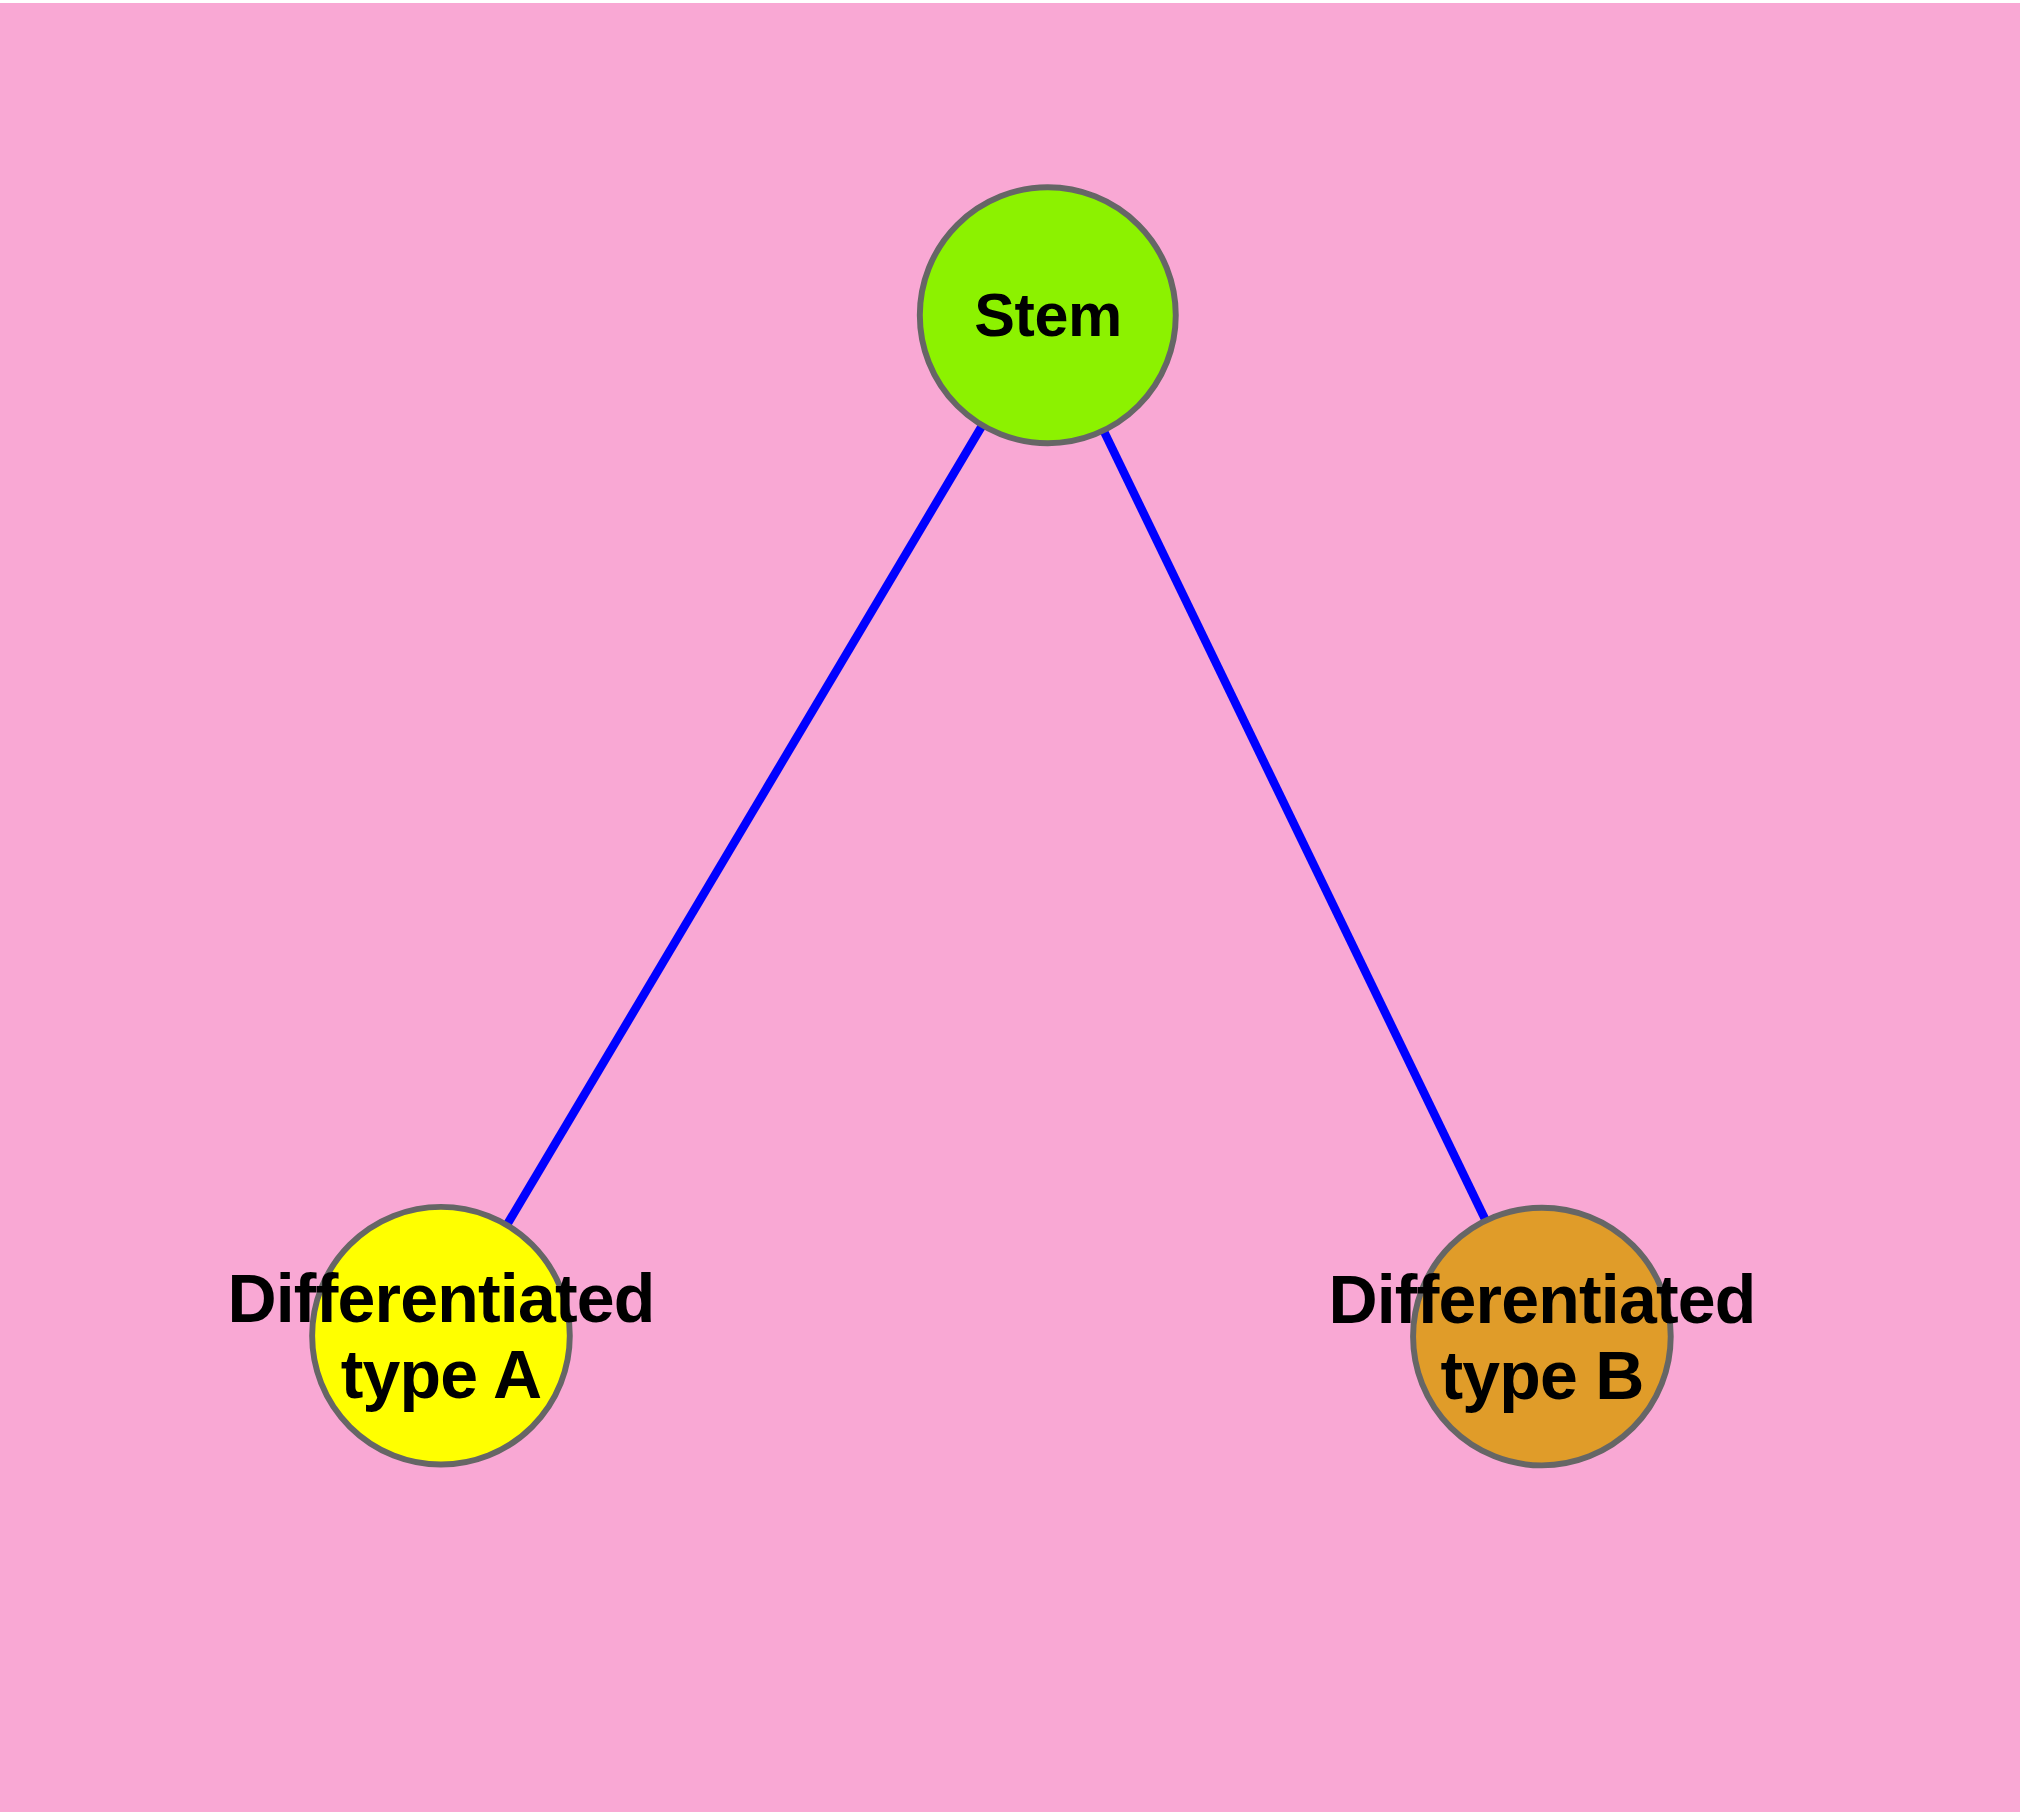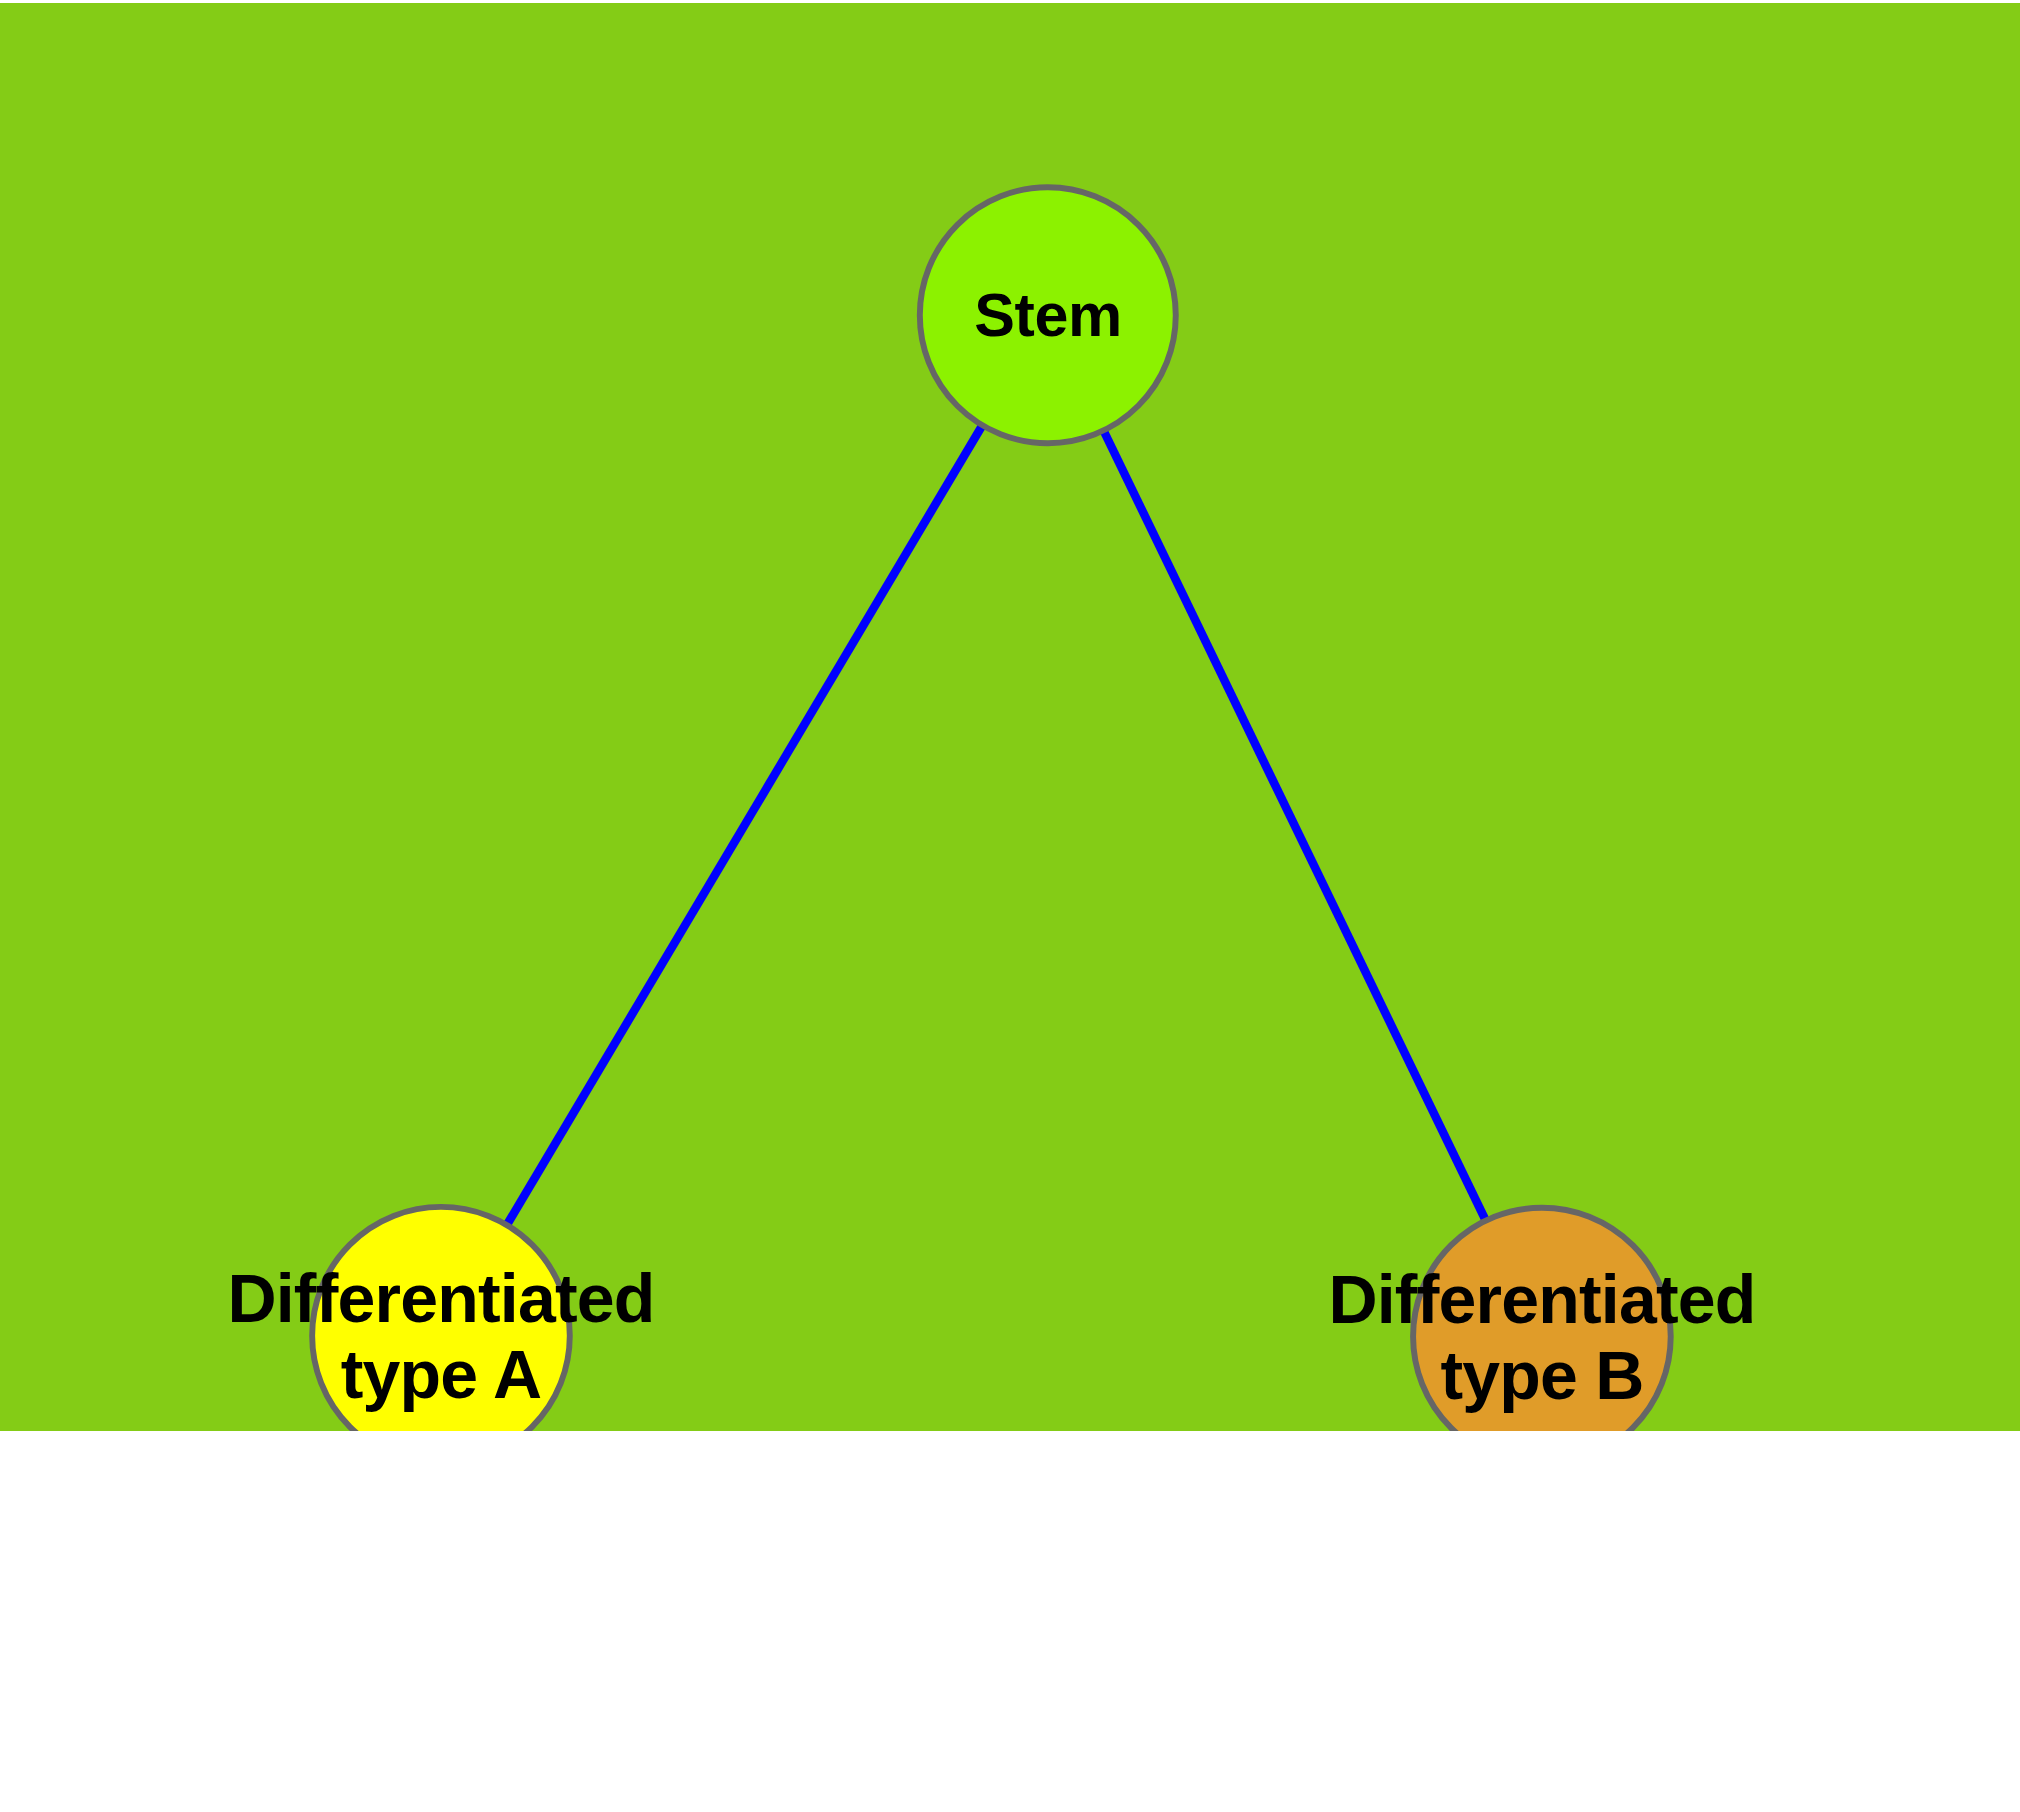--- a/index.html
+++ b/index.html
@@ -50,21 +50,21 @@
     letter-spacing: -0.4px;
   }
   .label-leaf {
     font-size: 68px;
     letter-spacing: -0.8px;
   }
 </style>
 </head>
 <body>
 
-<div id="canvas" style="width: 2021px; height: 1431px; background: #84cc16;">
+<div id="canvas" style="width: 2021px; height: 1812px; background: #f9a8d4;">
 
   <div id="top-strip" style="width: 2021px; background: rgb(255, 255, 255);"></div>
 
   <svg id="graph-svg" viewBox="0 0 2384 2138" xmlns="http://www.w3.org/2000/svg">
 
     <g>
       <line class="edge" id="edge-a" x1="1158.8190062321546" y1="501.78479957609756" x2="597.692126176904" y2="1445.3556984399547" stroke="#0000ff" stroke-width="10" stroke-linecap="butt"></line>
       <line class="edge" id="edge-b" x1="1301.76380316008" y1="507.926900185071" x2="1752.8006749646877" y2="1440.172921668008" stroke="#0000ff" stroke-width="10" stroke-linecap="butt"></line>
     </g>
 

